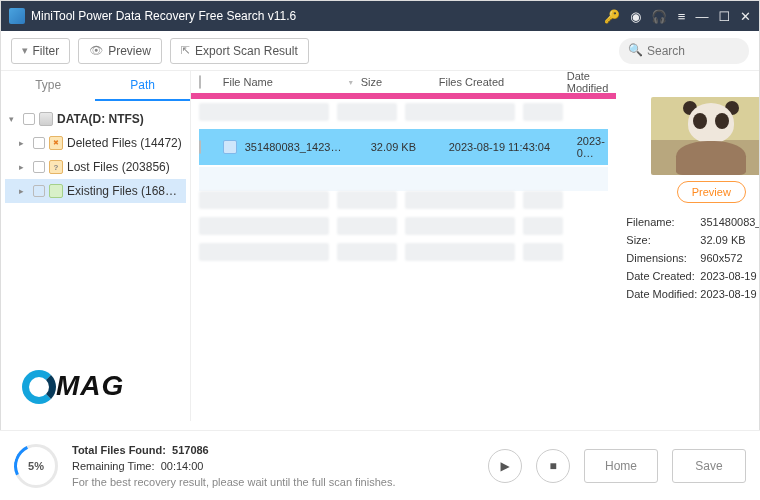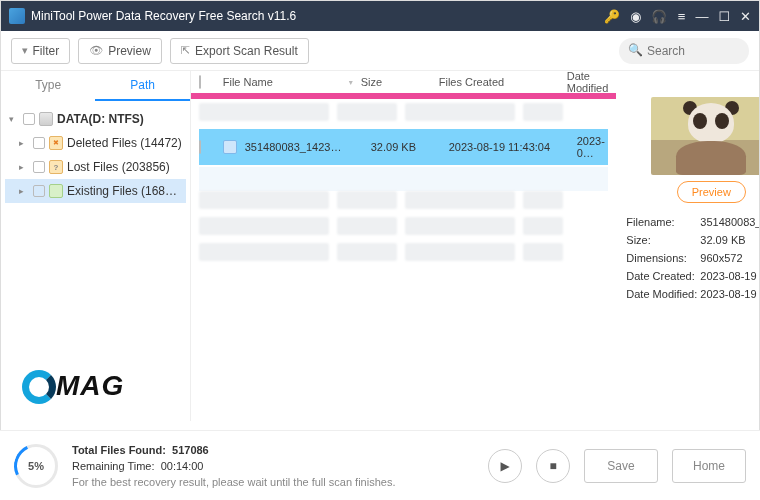--- a/index.html
+++ b/index.html
@@ -256,15 +256,15 @@
     <div><span>Remaining Time:</span>&nbsp;&nbsp;<span>00:14:00</span></div>
     <div class="l3">For the best recovery result, please wait until the full scan finishes.</div>
   </div>
   <div class="footer-spacer"></div>
   <button class="circ-btn">
       <span>▶</span>
     </button>
   <button class="circ-btn">
       <span>■</span>
     </button>
+  <button class="foot-btn">Home</button>
   <button class="foot-btn">Save</button>
-  <button class="foot-btn">Home</button>
 </div>
 
 </body></html>

